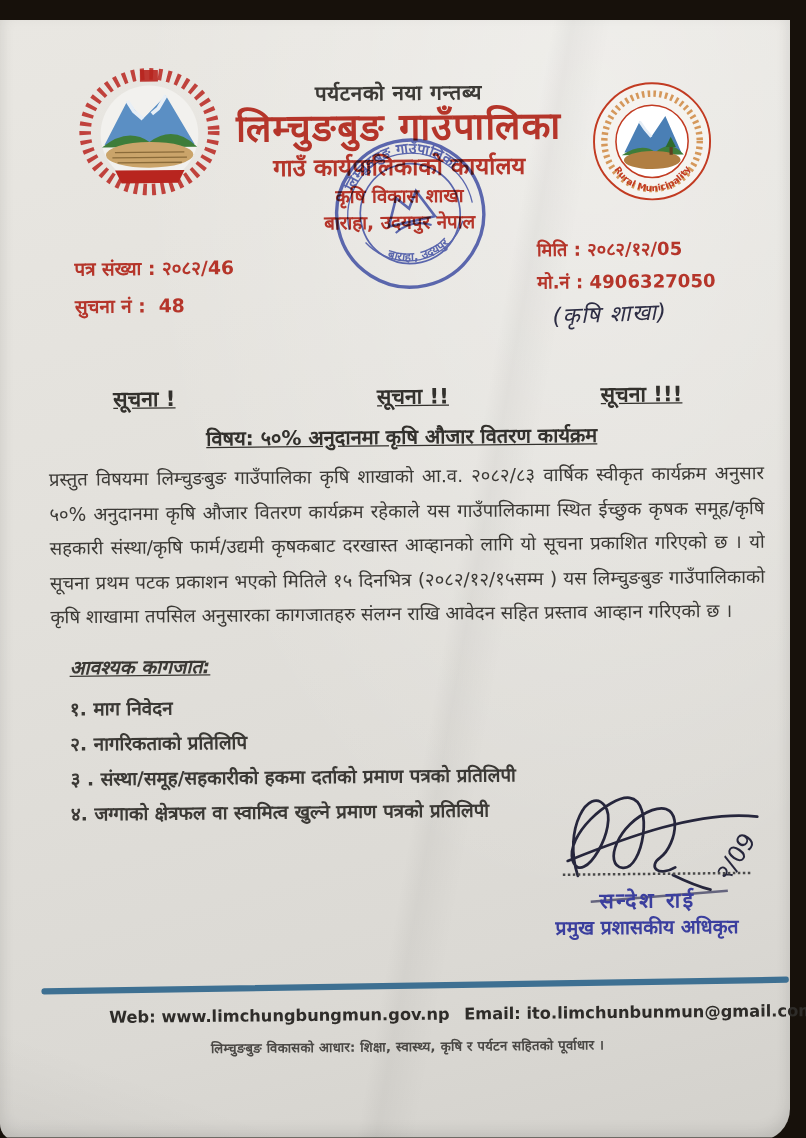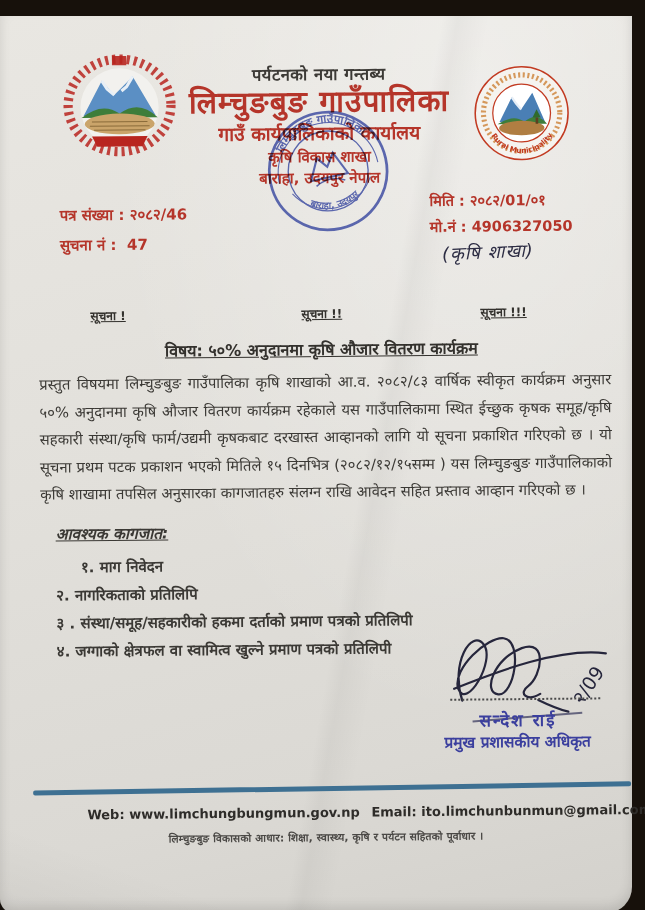--- a/index.html
+++ b/index.html
@@ -34,30 +34,30 @@
 
   .logo-left{left:64px;top:36px;width:118px;height:108px;}
   .logo-right{left:476px;top:50px;width:98px;height:98px;}
   .stamp{left:268px;top:92px;width:126px;height:126px;opacity:.82;mix-blend-mode:multiply;}
 
   .meta-left{left:62px;top:182px;font-size:15px;font-weight:bold;line-height:30px;white-space:nowrap;}
   .meta-right{left:432px;top:173px;font-size:14.5px;font-weight:bold;line-height:26px;white-space:nowrap;}
   .handwritten{font-family:"DejaVu Sans",sans-serif;font-style:italic;color:#2d2d44;font-weight:normal;}
   .hw-note{font-size:18px;transform:rotate(-2deg);display:inline-block;margin-left:12px;letter-spacing:1px;}
 
-  .notice-word{top:289px;font-size:12px;font-weight:bold;color:#33312d;text-decoration:underline;white-space:nowrap;}
+  .notice-word{top:289px;font-size:17px;font-weight:bold;color:#33312d;text-decoration:underline;white-space:nowrap;}
   .n1{left:92px;} .n2{left:303px;text-align:right;} .n3{left:482px;text-align:center;}
   .subject{top:322px;font-size:16px;font-weight:bold;color:#33312d;}
   .subject span{text-decoration:underline;}
 
   .body-par{left:40px;top:352px;width:572px;font-size:14.8px;color:#3b3935;line-height:27.5px;text-align:justify;}
 
   .docs-heading{left:55px;top:504px;font-size:15.5px;font-weight:bold;font-style:italic;color:#3b3935;text-decoration:underline;}
   .doc-item{left:55px;font-size:15px;font-weight:bold;color:#3b3935;white-space:nowrap;}
-  .d0{top:538px;margin-left:25px;} .d1{top:566px;} .d2{top:594px;} .d3{top:622px;}
+  .d0{top:538px;} .d1{top:566px;} .d2{top:594px;} .d3{top:622px;}
 
   .sig-svg{left:408px;top:600px;width:215px;height:115px;}
   .sig-dots{left:448px;top:684px;width:150px;border-bottom:2.5px dotted #4a4a4a;}
   .sig-name{left:408px;top:694px;width:215px;text-align:center;font-size:17px;font-weight:bold;color:#3b3f9e;letter-spacing:2px;}
   .sig-title{left:395px;top:716px;width:240px;text-align:center;font-size:15.5px;font-weight:bold;color:#3b3f9e;}
   .ink-strike{left:470px;top:702px;width:110px;height:2px;background:#33335a;transform:rotate(-4deg);opacity:.7;}
 
   .footer-rule{left:30px;top:770px;width:598px;height:4.5px;background:#3e7092;transform:rotate(-0.35deg);border-radius:2px;}
   .footer-web{left:84px;top:789px;font-size:13px;font-weight:bold;color:#2e2c29;white-space:nowrap;}
   .footer-email{left:368px;top:789px;font-size:13px;font-weight:bold;color:#2e2c29;white-space:nowrap;}
@@ -122,28 +122,28 @@
       </g>
     </svg>
 
     <div class="abs meta-left red">
       <div>
         <span>पत्र संख्या :</span>
         <span>२०८२/46</span>
       </div>
       <div>
         <span>सुचना नं :</span>&nbsp;
-        <span>47</span>
+        <span>48</span>
       </div>
     </div>
 
     <div class="abs meta-right red">
       <div>
         <span>मिति :</span>
-        <span>२०८२/01/०१</span>
+        <span>२०८२/१२/05</span>
       </div>
       <div>
         <span>मो.नं :</span>
         <span>4906327050</span>
       </div>
       <div>
         <span class="handwritten hw-note">(कृषि शाखा)</span>
       </div>
     </div>
 

